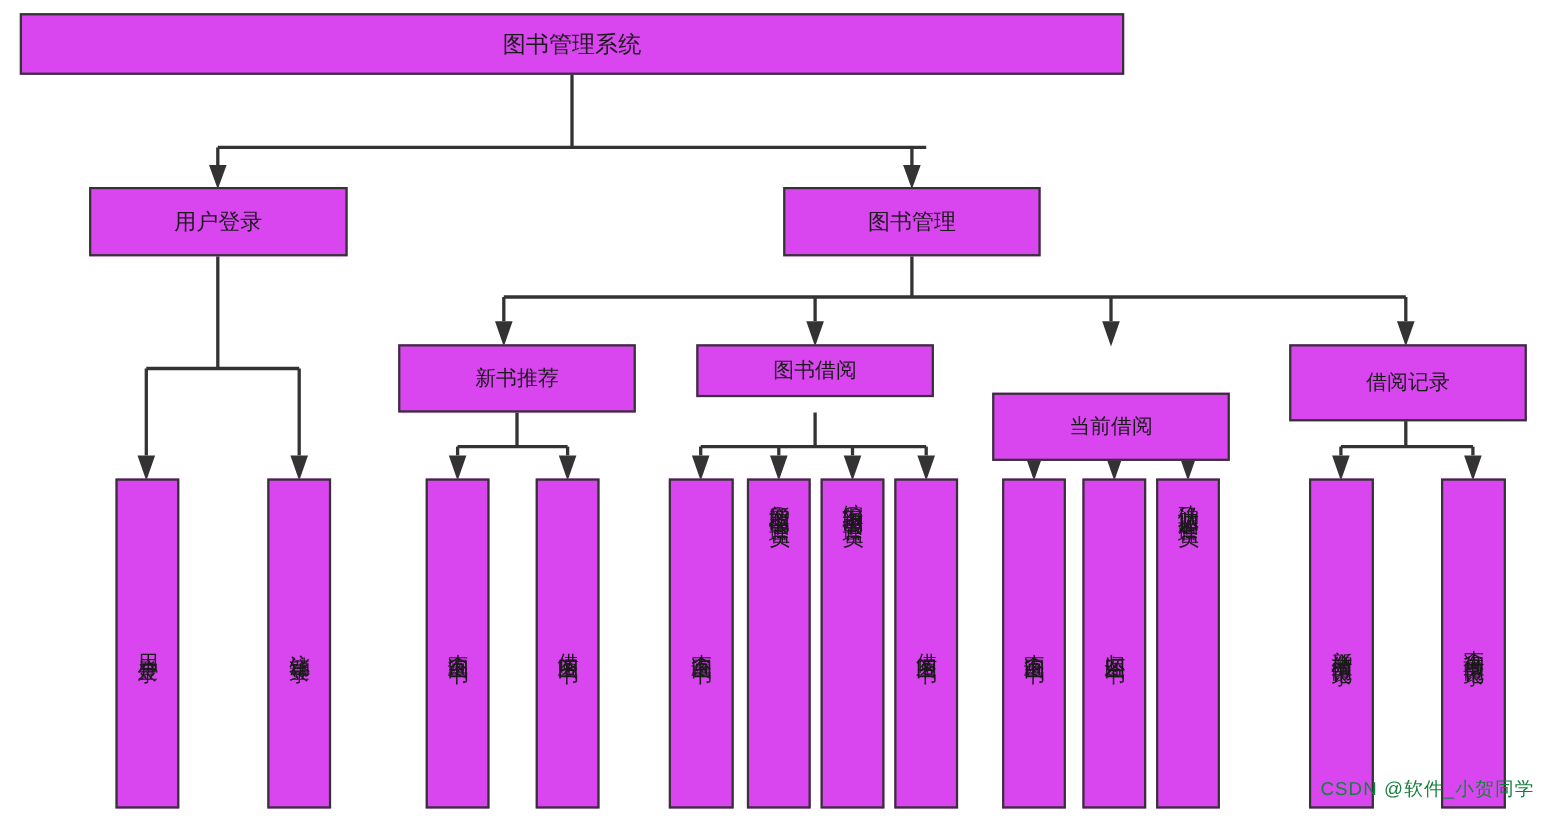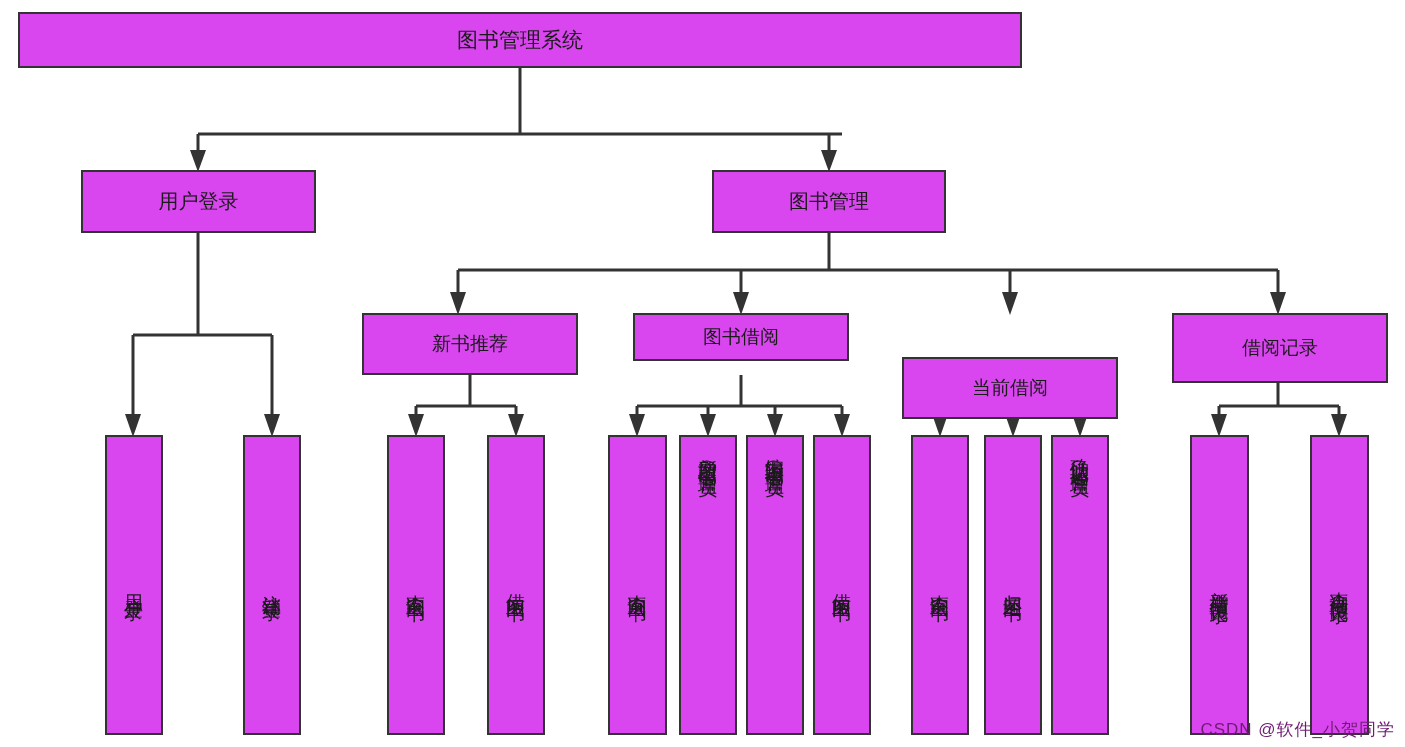--- a/index.html
+++ b/index.html
@@ -6,21 +6,21 @@
   body{width:1405px;height:747px;overflow:hidden;font-family:"Liberation Sans","DejaVu Sans",sans-serif;}
   #diagram-root{position:relative;width:1405px;height:747px;background:#fff;}
   svg.wires{position:absolute;left:0;top:0;width:1405px;height:747px;pointer-events:none;}
   .node{position:absolute;box-sizing:border-box;background:#d946ef;border:2px solid #333333;display:flex;align-items:center;justify-content:center;color:#1a1a1a;}
   .node.root{font-size:21px;}
   .node.tier1{font-size:20px;}
   .node.tier2{font-size:19px;}
   .node.leaf{font-size:19px;align-items:flex-start;justify-content:center;padding-top:6px;}
   .node.leaf .vtext{writing-mode:vertical-rl;text-orientation:upright;letter-spacing:3px;line-height:1;white-space:nowrap;}
   .node.leaf.centered{align-items:center;padding-top:0;}
-  .watermark{position:absolute;right:10px;bottom:6px;color:#701a75;font-size:17px;letter-spacing:1px;white-space:nowrap;}
+  .watermark{position:absolute;right:10px;bottom:18px;color:#15803d;font-size:17px;letter-spacing:1px;white-space:nowrap;}
 </style>
 </head>
 <body>
 
 <div id="diagram-root">
 
   <svg class="wires" viewBox="0 0 1405 747">
     <g stroke="#333333" stroke-width="3" fill="none">
 
       <path d="M520,68 L520,134"></path>

